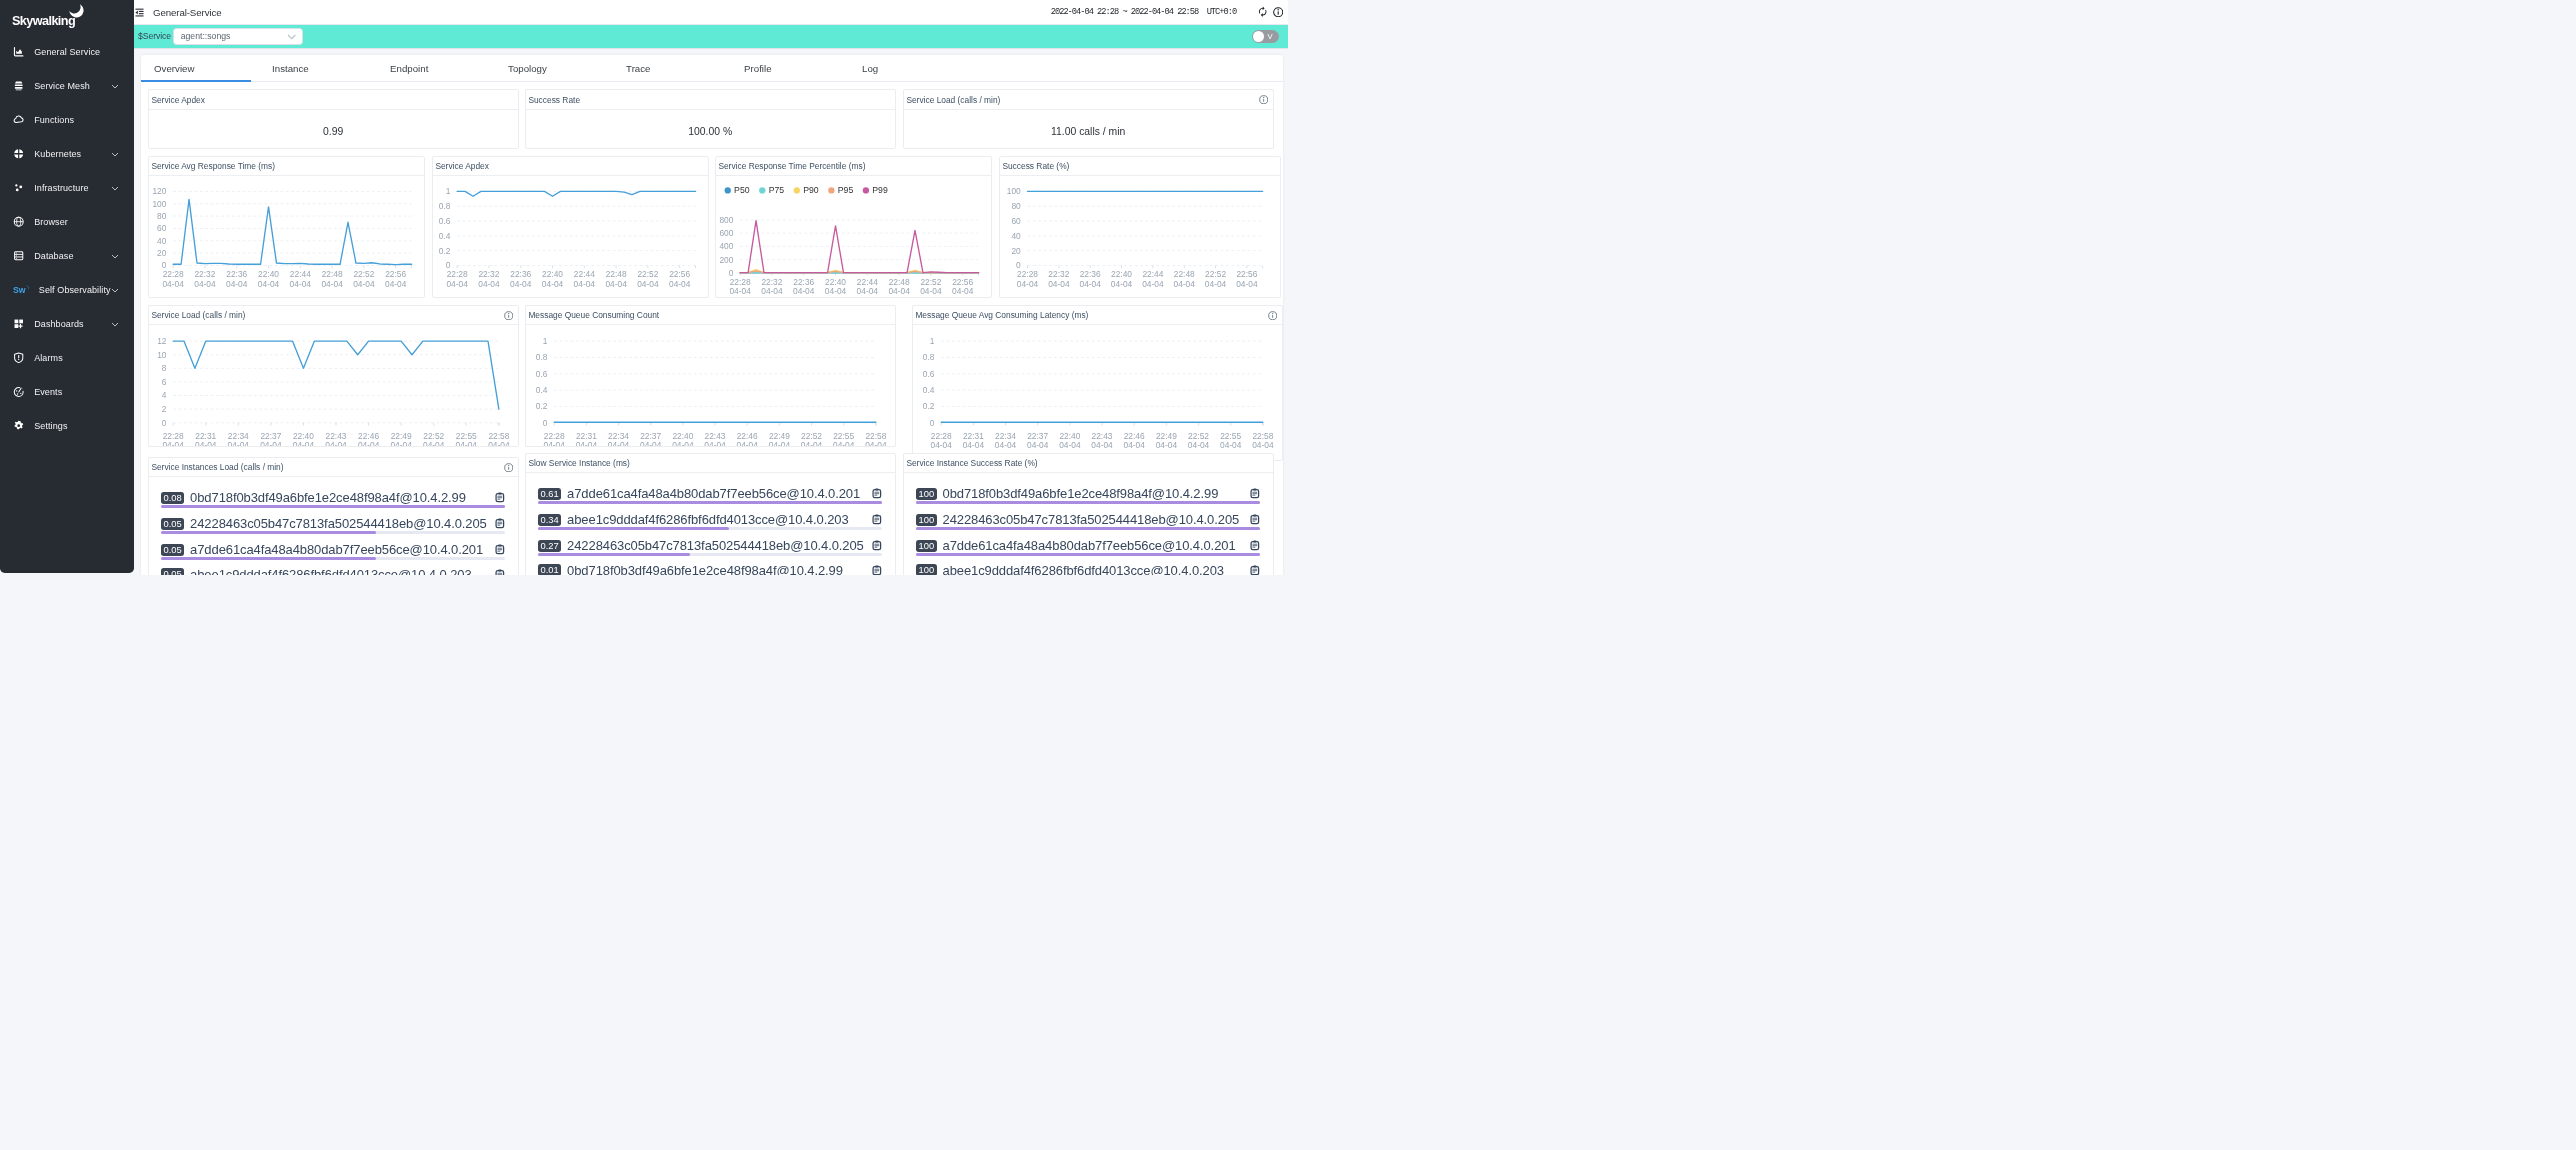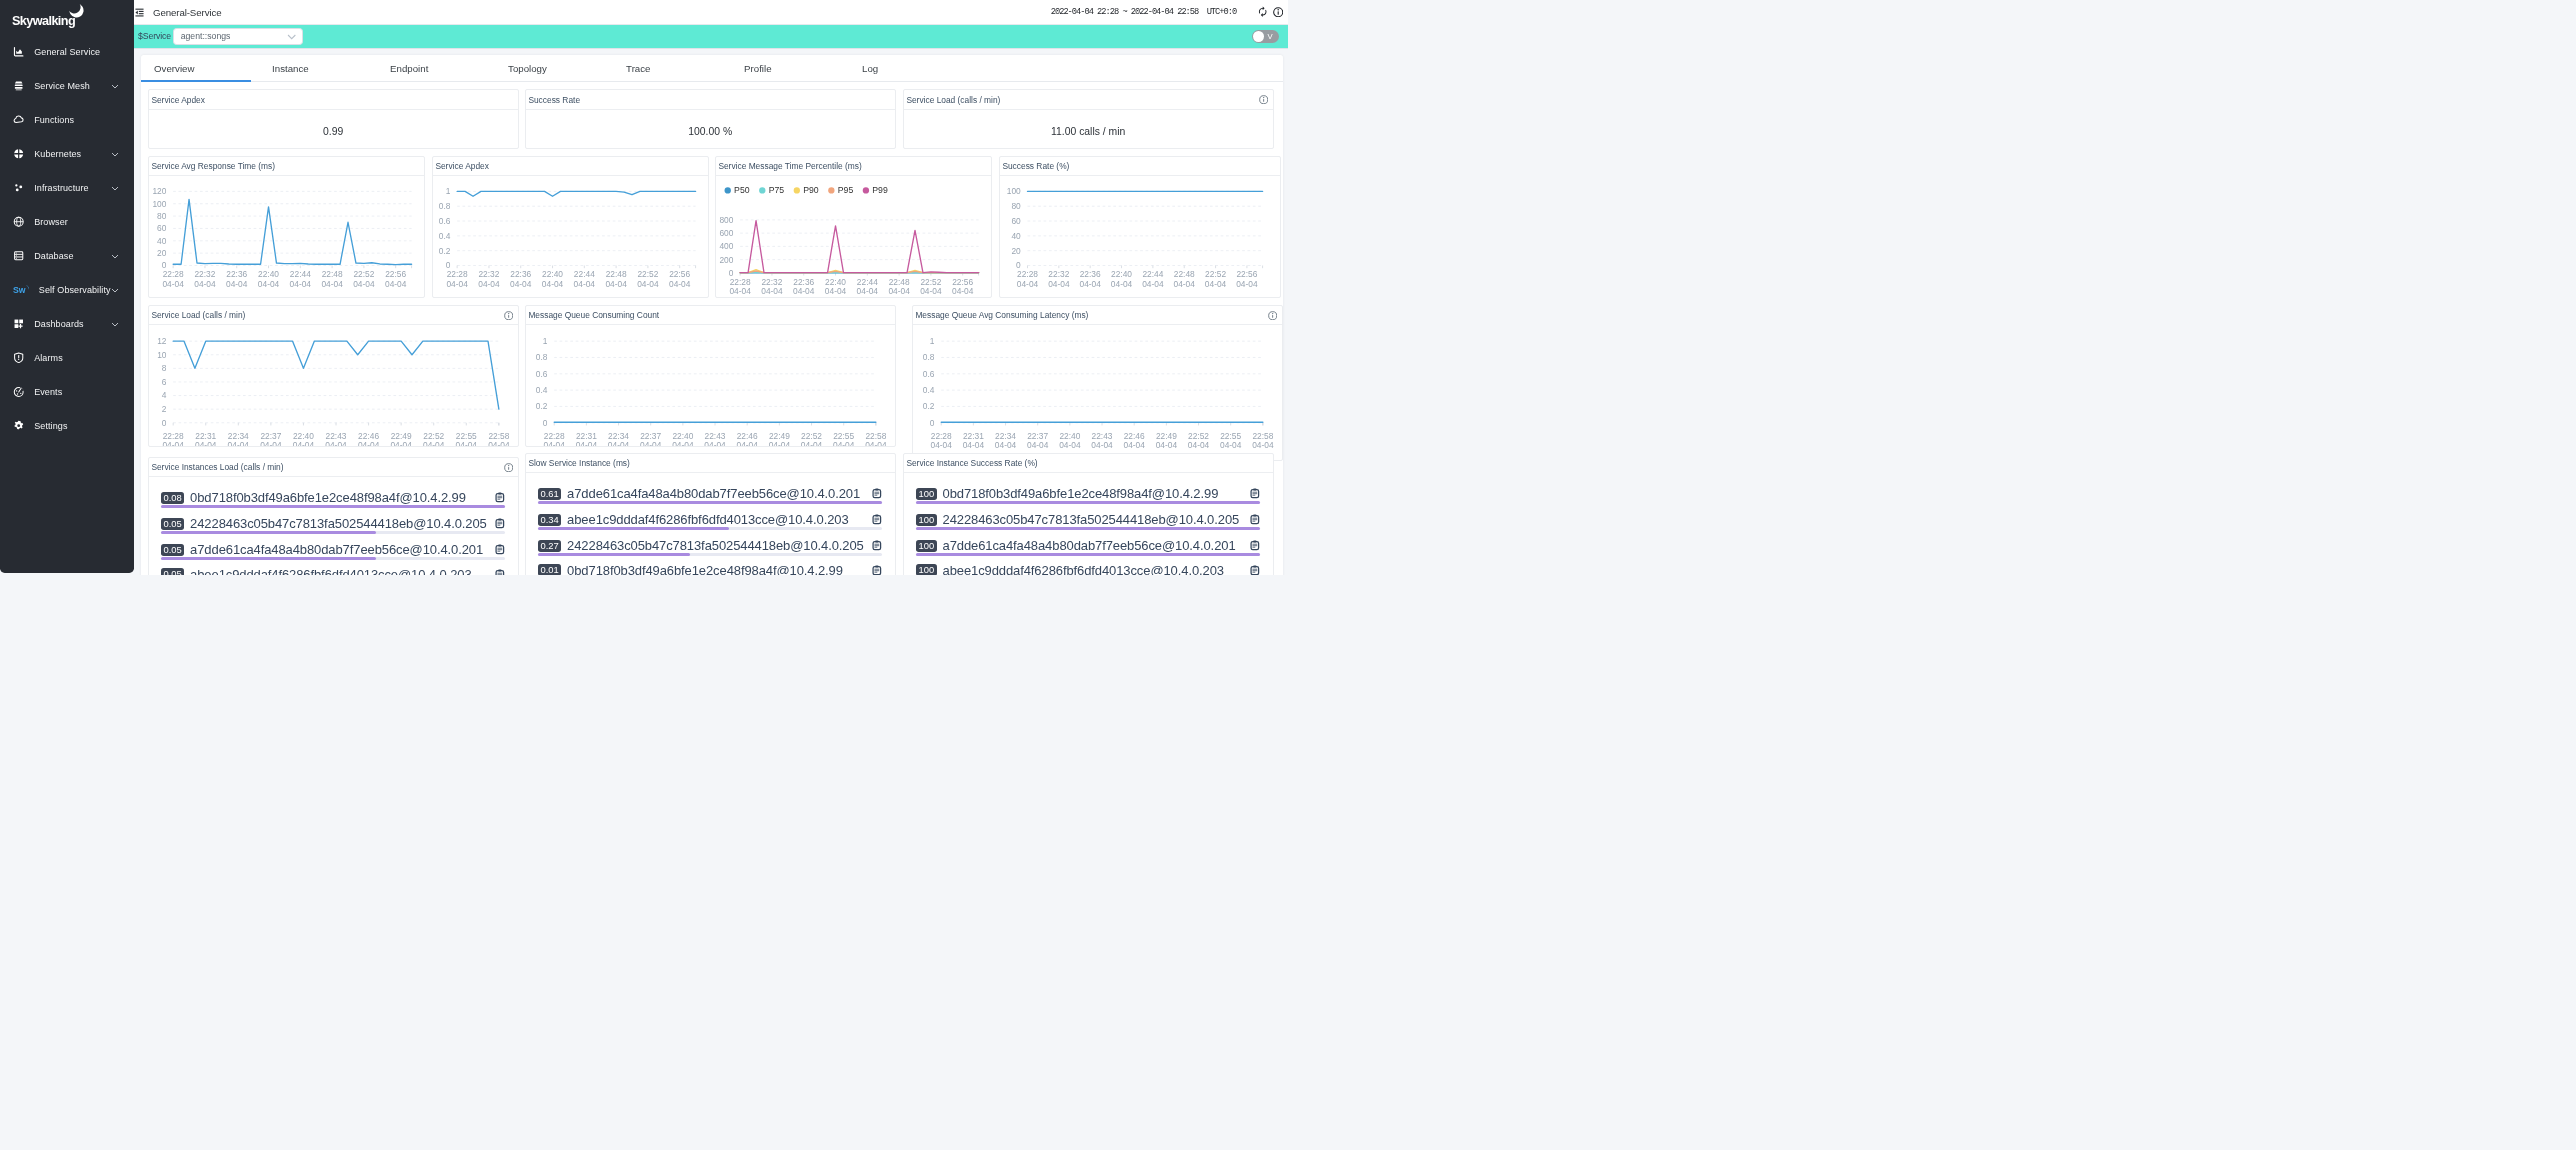--- a/index.html
+++ b/index.html
@@ -324,21 +324,21 @@
             <text x="320.4" y="150" font-size="12.5" fill="#9aa5b2" text-anchor="middle" font-family="Liberation Sans, sans-serif">22:52</text>
             <text x="320.4" y="164.5" font-size="12.5" fill="#9aa5b2" text-anchor="middle" font-family="Liberation Sans, sans-serif">04-04</text>
             <line x1="367.8" y1="133" x2="367.8" y2="137" stroke="#c9cfd8" stroke-width="1"></line>
             <text x="367.8" y="150" font-size="12.5" fill="#9aa5b2" text-anchor="middle" font-family="Liberation Sans, sans-serif">22:56</text>
             <text x="367.8" y="164.5" font-size="12.5" fill="#9aa5b2" text-anchor="middle" font-family="Liberation Sans, sans-serif">04-04</text>
             <line x1="391.5" y1="133" x2="391.5" y2="137" stroke="#c9cfd8" stroke-width="1"></line>
             <path d="M36 22.5L47.85 22.5L59.7 29.68L71.55 22.5L83.4 22.5L95.25 22.5L107.1 22.5L118.95 22.5L130.8 22.5L142.65 22.5L154.5 22.5L166.35 22.5L178.2 29.68L190.05 22.5L201.9 22.5L213.75 22.5L225.6 22.5L237.45 22.5L249.3 22.5L261.15 22.5L273 22.5L284.85 23.61L296.7 27.47L308.55 22.5L320.4 22.5L332.25 22.5L344.1 22.5L355.95 22.5L367.8 22.5L379.65 22.5L391.5 22.5" fill="none" stroke="#459fd8" stroke-width="2" stroke-linejoin="round" stroke-linecap="round"></path>
           </svg>
         </div>
         <div class="card" style="left:567px;top:67px;width:277px;height:142px">
-          <div class="ct">Service Message Time Percentile (ms)</div>
+          <div class="ct">Service Response Time Percentile (ms)</div>
           <svg width="275" height="124" viewBox="0 0 410 184" style="display:block">
             <line x1="36" y1="144" x2="391.5" y2="144" stroke="#e2e7ee" stroke-width="1" stroke-dasharray="4 4"></line>
             <text x="26" y="148.3" font-size="12.5" fill="#9aa5b2" text-anchor="end" font-family="Liberation Sans, sans-serif">0</text>
             <line x1="36" y1="124.25" x2="391.5" y2="124.25" stroke="#e2e7ee" stroke-width="1" stroke-dasharray="4 4"></line>
             <text x="26" y="128.55" font-size="12.5" fill="#9aa5b2" text-anchor="end" font-family="Liberation Sans, sans-serif">200</text>
             <line x1="36" y1="104.5" x2="391.5" y2="104.5" stroke="#e2e7ee" stroke-width="1" stroke-dasharray="4 4"></line>
             <text x="26" y="108.8" font-size="12.5" fill="#9aa5b2" text-anchor="end" font-family="Liberation Sans, sans-serif">400</text>
             <line x1="36" y1="84.75" x2="391.5" y2="84.75" stroke="#e2e7ee" stroke-width="1" stroke-dasharray="4 4"></line>
             <text x="26" y="89.05" font-size="12.5" fill="#9aa5b2" text-anchor="end" font-family="Liberation Sans, sans-serif">600</text>
             <line x1="36" y1="65" x2="391.5" y2="65" stroke="#e2e7ee" stroke-width="1" stroke-dasharray="4 4"></line>

